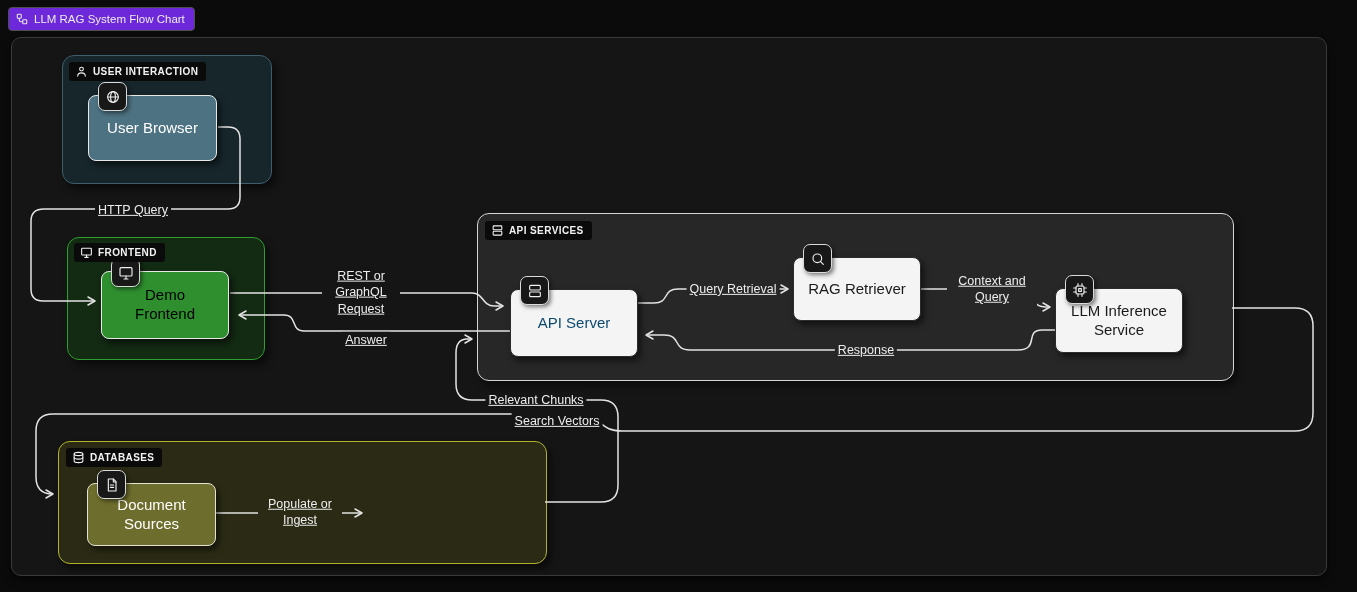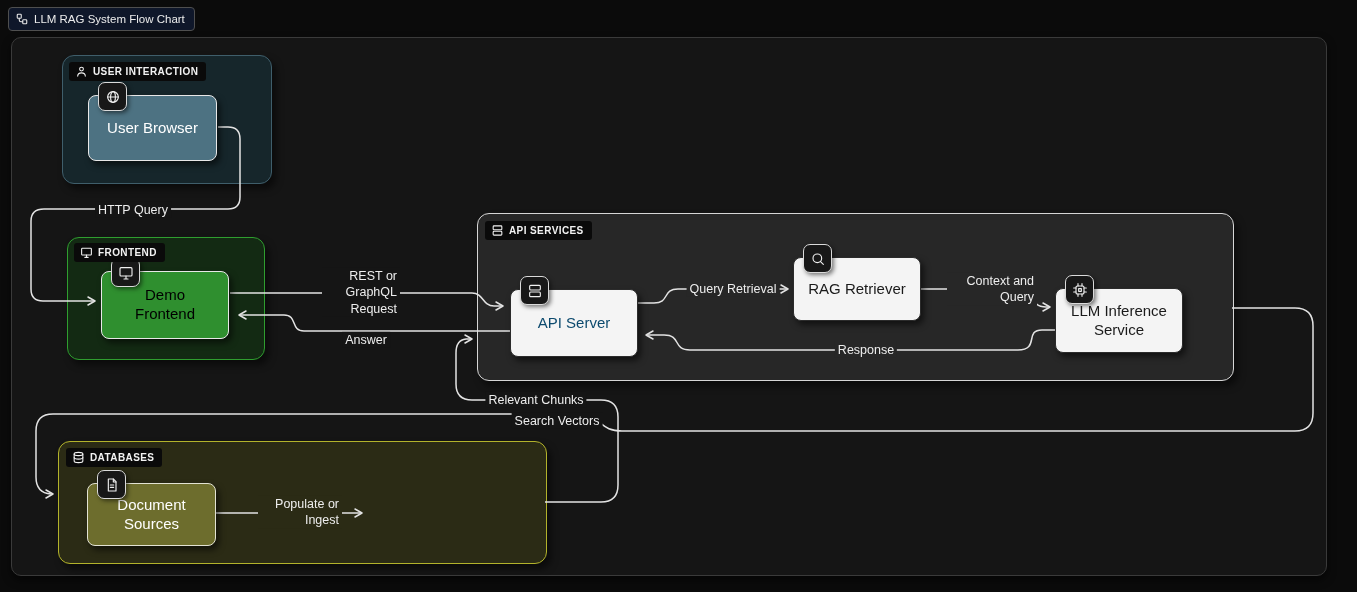--- a/index.html
+++ b/index.html
@@ -6,21 +6,21 @@
   #stage{
     position:relative;width:1357px;height:592px;overflow:hidden;
     background:#0b0b0b;font-family:"Liberation Sans",sans-serif;
     -webkit-font-smoothing:antialiased;
   }
   
   .title-badge{
     position:absolute;left:8px;top:7px;height:22px;
     display:inline-flex;align-items:center;gap:6px;
     padding:0 9px 0 7px;border:1px solid #4f4f4f;border-radius:4px;
-    background:#0f172a;color:#ececec;font-size:11.5px;white-space:nowrap;
+    background:#6d28d9;color:#ececec;font-size:11.5px;white-space:nowrap;
   }
   .title-badge svg{width:12px;height:12px;color:#e6e6e6;}
   
   .canvas{
     position:absolute;left:11px;top:37px;width:1314px;height:537px;
     border:1.5px solid #3a3a3a;border-radius:10px;background:#151515;
     box-shadow:0 4px 8px rgba(0,0,0,.6);
   }
   
   .group{position:absolute;border-radius:12px;border:1.5px solid;box-shadow:4px 5px 7px rgba(0,0,0,.5);}
@@ -43,22 +43,22 @@
     border-radius:7px;border:1.5px solid #dadada;background:#181818;
     display:flex;align-items:center;justify-content:center;
     box-shadow:2px 2px 4px rgba(0,0,0,.5);
   }
   .badge svg{width:16px;height:16px;color:#f0f0f0;}
   
   svg.edges{position:absolute;left:0;top:0;width:1357px;height:592px;z-index:2;pointer-events:none;}
   svg.edges path{fill:none;stroke:#e3e3e3;stroke-width:1.5;}
   .edge-label{
     position:absolute;transform:translate(-50%,-50%);z-index:3;
-    color:#ededed;font-size:12.5px;line-height:1.3;text-align:right;
-    background:#151515;padding:0 3px;white-space:nowrap;
+    color:#ededed;font-size:12.5px;line-height:1.3;text-align:center;
+    background:#151515;padding:0 3px;white-space:nowrap;text-decoration:underline;
   }
   .edge-label.wrap{white-space:normal;}
   .edge-label.on-api{background:#272727;}
   .edge-label.on-db{background:#2b2b15;}
 </style>
 </head>
 <body>
 
 <div id="stage">
 

